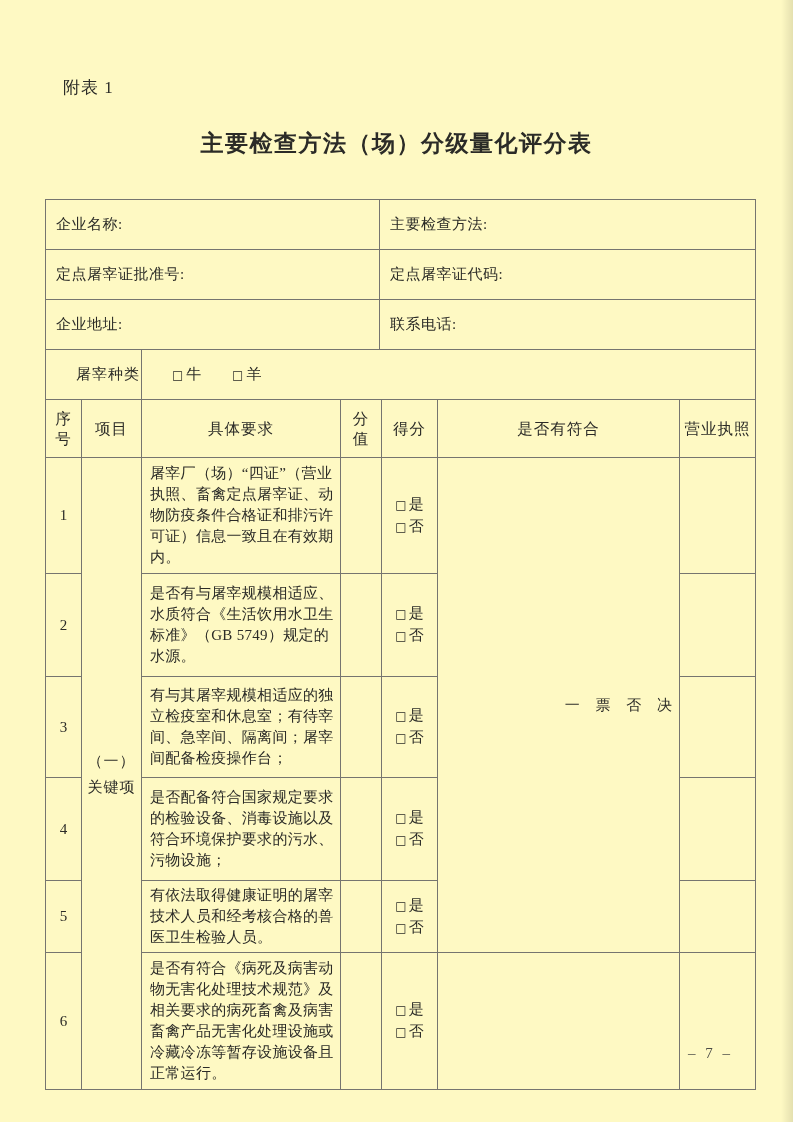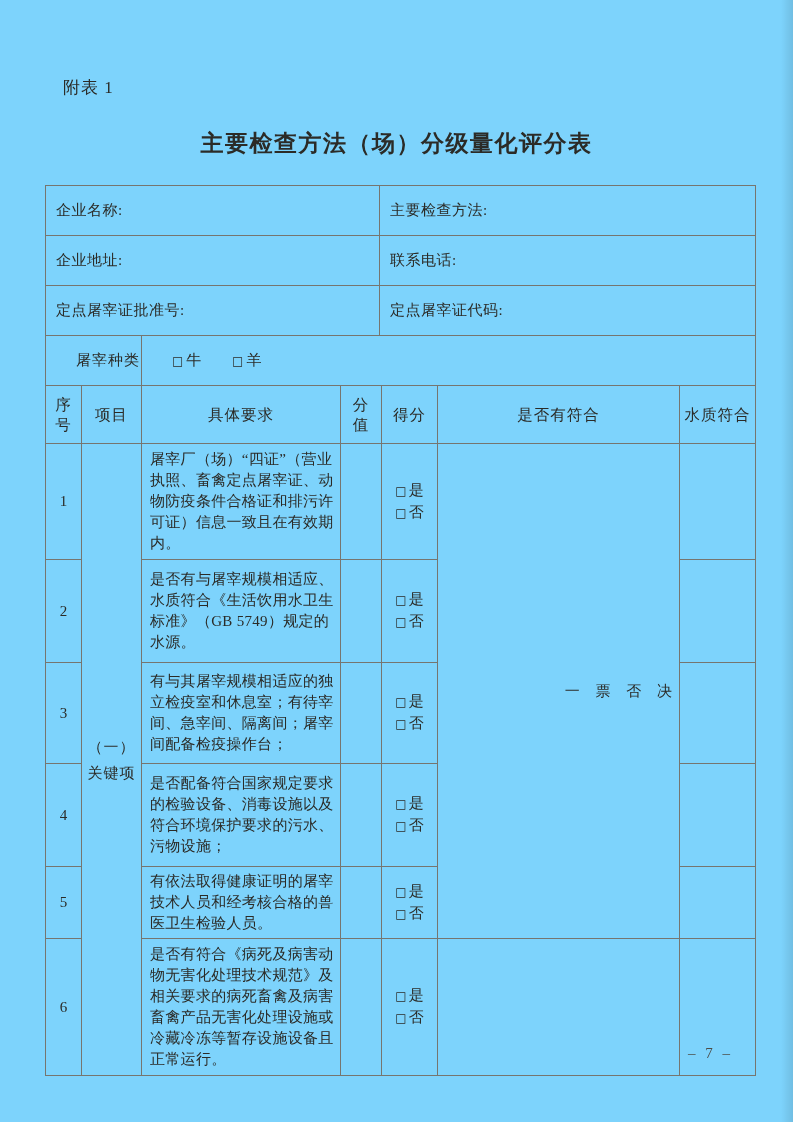--- a/index.html
+++ b/index.html
@@ -1,35 +1,35 @@
 <!DOCTYPE html>
 <html><head>
 <meta charset="utf-8">
 <style>
   html,body { margin:0; padding:0; }
   body { width:793px; height:1122px; font-family:"Liberation Serif", serif; }
   .page {
     position:relative; width:793px; height:1122px;
-    background:#7dd3fc; overflow:hidden; color:#2b2b27;
+    background:#fef9c3; overflow:hidden; color:#2b2b27;
   }
   .edge-shade {
     position:absolute; top:0; right:0; width:12px; height:100%;
     background:linear-gradient(to right, rgba(0,0,0,0), rgba(0,0,0,0.10));
     pointer-events:none;
   }
   .attach-label {
     position:absolute; left:63px; top:76px;
     font-size:17px; letter-spacing:1px;
   }
   .doc-title {
     position:absolute; left:0; top:128px; width:100%;
     text-align:center; font-size:23px; font-weight:bold; letter-spacing:1.5px;
     font-family:"Liberation Sans", sans-serif;
   }
-  .doc-tables { position:absolute; left:45px; top:185px; width:710px; }
+  .doc-tables { position:absolute; left:45px; top:199px; width:710px; }
   table { border-collapse:collapse; width:710px; table-layout:fixed; }
   td { border:1px solid #76756f; vertical-align:middle; overflow:hidden; }
   .t-species, .t-main { margin-top:-1px; }
 
   
   .t-info td { height:49px; font-size:15px; padding:0 0 0 10px; letter-spacing:0.5px; }
 
   
   .t-species td { height:47px; font-size:15px; }
   .species-label { text-align:right; letter-spacing:1px; }
@@ -77,26 +77,26 @@
       <colgroup>
           <col style="width:334px">
           <col style="width:376px">
         </colgroup>
       <tbody>
           <tr>
         <td>企业名称:</td>
         <td>主要检查方法:</td>
       </tr>
       <tr>
+        <td>定点屠宰证批准号:</td>
+        <td>定点屠宰证代码:</td>
+      </tr>
+      <tr>
         <td>企业地址:</td>
         <td>联系电话:</td>
-      </tr>
-      <tr>
-        <td>定点屠宰证批准号:</td>
-        <td>定点屠宰证代码:</td>
       </tr>
     </tbody>
       </table>
 
     <table class="t-species">
       <colgroup>
           <col style="width:96px">
           <col style="width:614px">
         </colgroup>
       <tbody>
@@ -123,21 +123,21 @@
       <tbody>
           <tr class="hdr">
         <td class="pre">序
 号</td>
         <td>项目</td>
         <td>具体要求</td>
         <td class="pre">分
 值</td>
         <td>得分</td>
         <td>是否有符合</td>
-        <td>水质符合</td>
+        <td>营业执照</td>
       </tr>
 
       <tr class="r1">
         <td class="c-num">1</td>
         <td class="c-proj pre" rowspan="6">（一）
 关键项</td>
         <td class="c-req">屠宰厂（场）“四证”（营业执照、畜禽定点屠宰证、动物防疫条件合格证和排污许可证）信息一致且在有效期内。</td>
         <td class="c-val"></td>
         <td class="c-score">
           <span class="opt"><span class="checkbox">□</span><span>是</span></span>

